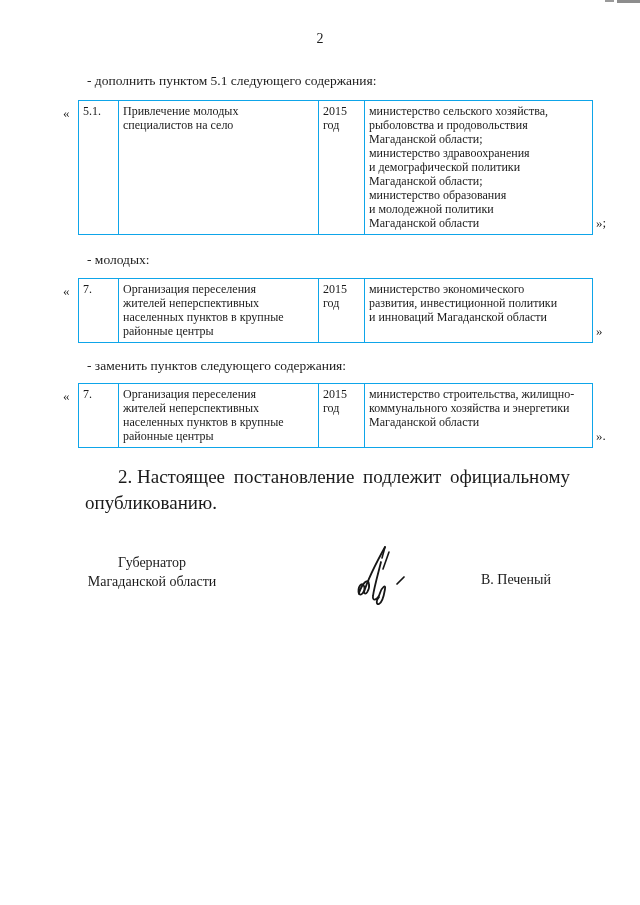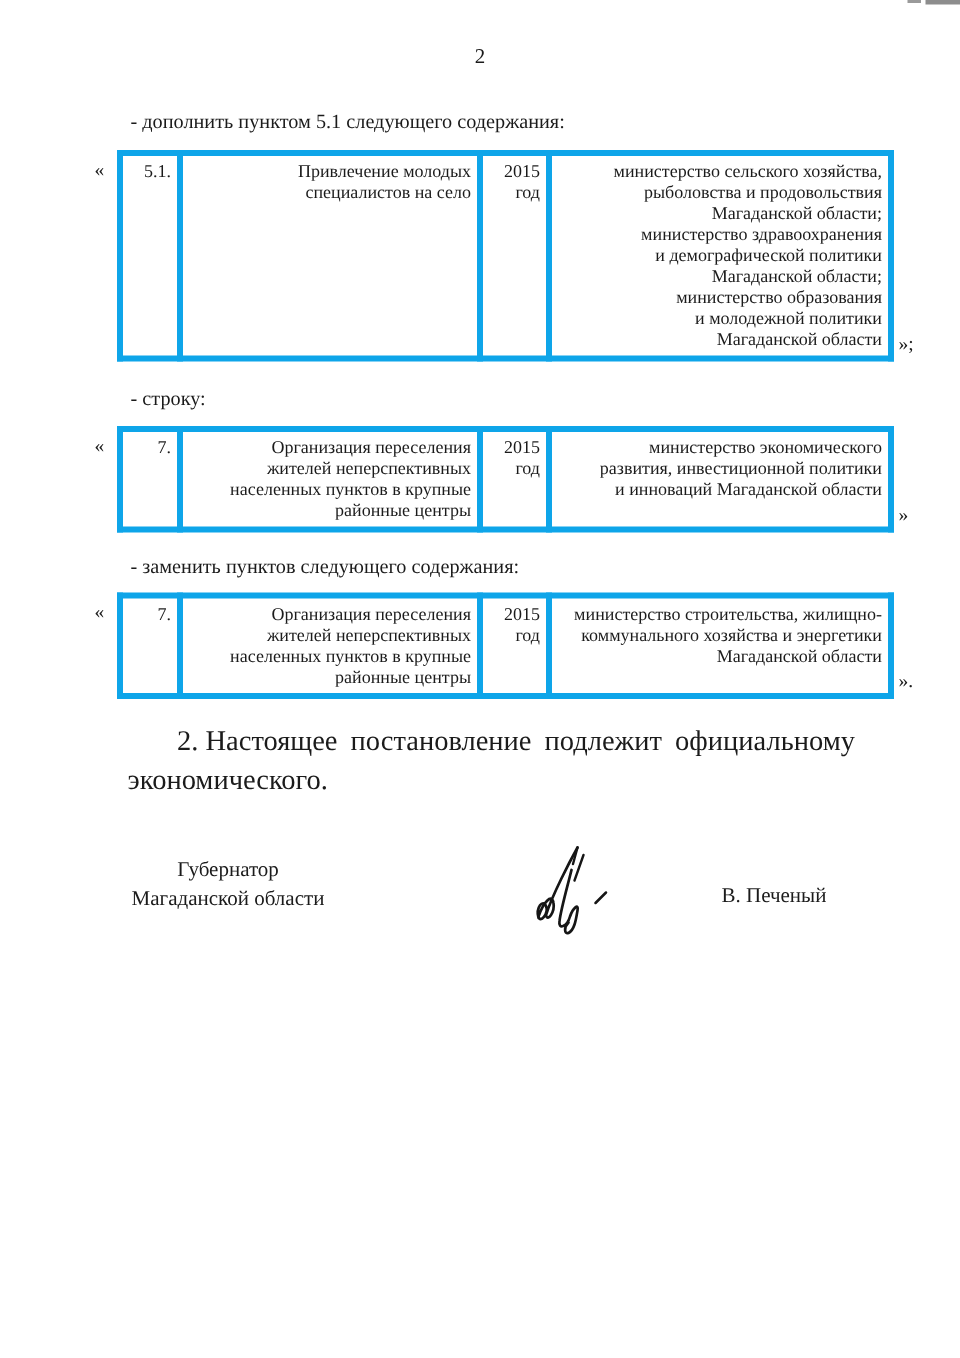--- a/index.html
+++ b/index.html
@@ -54,23 +54,23 @@
     font-size: 13px;
     flex: 0 0 auto;
   }
   table.doc-table {
     border-collapse: collapse;
     table-layout: fixed;
     width: 497px;
     flex: 0 0 auto;
   }
   table.doc-table td {
-    border: 4px solid #0ea5e9;
+    border: 1px solid #0ea5e9;
     vertical-align: top;
-    text-align: right;
+    text-align: left;
     font-size: 12px;
     line-height: 14px;
     padding: 3px 4px 4px 4px;
     white-space: pre-line;
   }
   td.c-num  { width: 40px; }
   td.c-name { width: 200px; }
   td.c-year { width: 46px; }
   td.c-exec { width: 228px; }
   .t-2 td, .t-3 td { height: 64px; }
@@ -147,21 +147,21 @@
 Магаданской области;
 министерство образования
 и молодежной политики
 Магаданской области</td>
       </tr>
     </tbody>
       </table>
     <span class="q-close">»;</span>
   </div>
 
-  <div class="heading h-2">- строку:</div>
+  <div class="heading h-2">- молодых:</div>
 
   <div class="twrap t-2">
     <span class="q-open">«</span>
     <table class="doc-table">
       <tbody>
           <tr>
         <td class="c-num">7.</td>
         <td class="c-name">Организация переселения
 жителей неперспективных
 населенных пунктов в крупные
@@ -200,21 +200,21 @@
     <span class="q-close">».</span>
   </div>
 
   <div class="para">
     <div class="para-line1">
       <span class="w-first">2. Настоящее</span>
       <span>постановление</span>
       <span>подлежит</span>
       <span>официальному</span>
     </div>
-    <div class="para-line2">экономического.</div>
+    <div class="para-line2">опубликованию.</div>
   </div>
 
   <div class="sig-row">
     <div class="sig-office">
       <div>Губернатор</div>
       <div>Магаданской области</div>
     </div>
     <div class="sig-mark">
       <svg width="62" height="70" viewBox="0 0 62 70" xmlns="http://www.w3.org/2000/svg">
         <path d="M7 53 C5 46 10 40 12 45 C14 50 8 57 7 52 C10 43 16 36 17 43 C18 49 13 56 12 51 C16 38 28 15 33 6" stroke="#161616" stroke-width="1.8" fill="none" stroke-linecap="round"></path>

